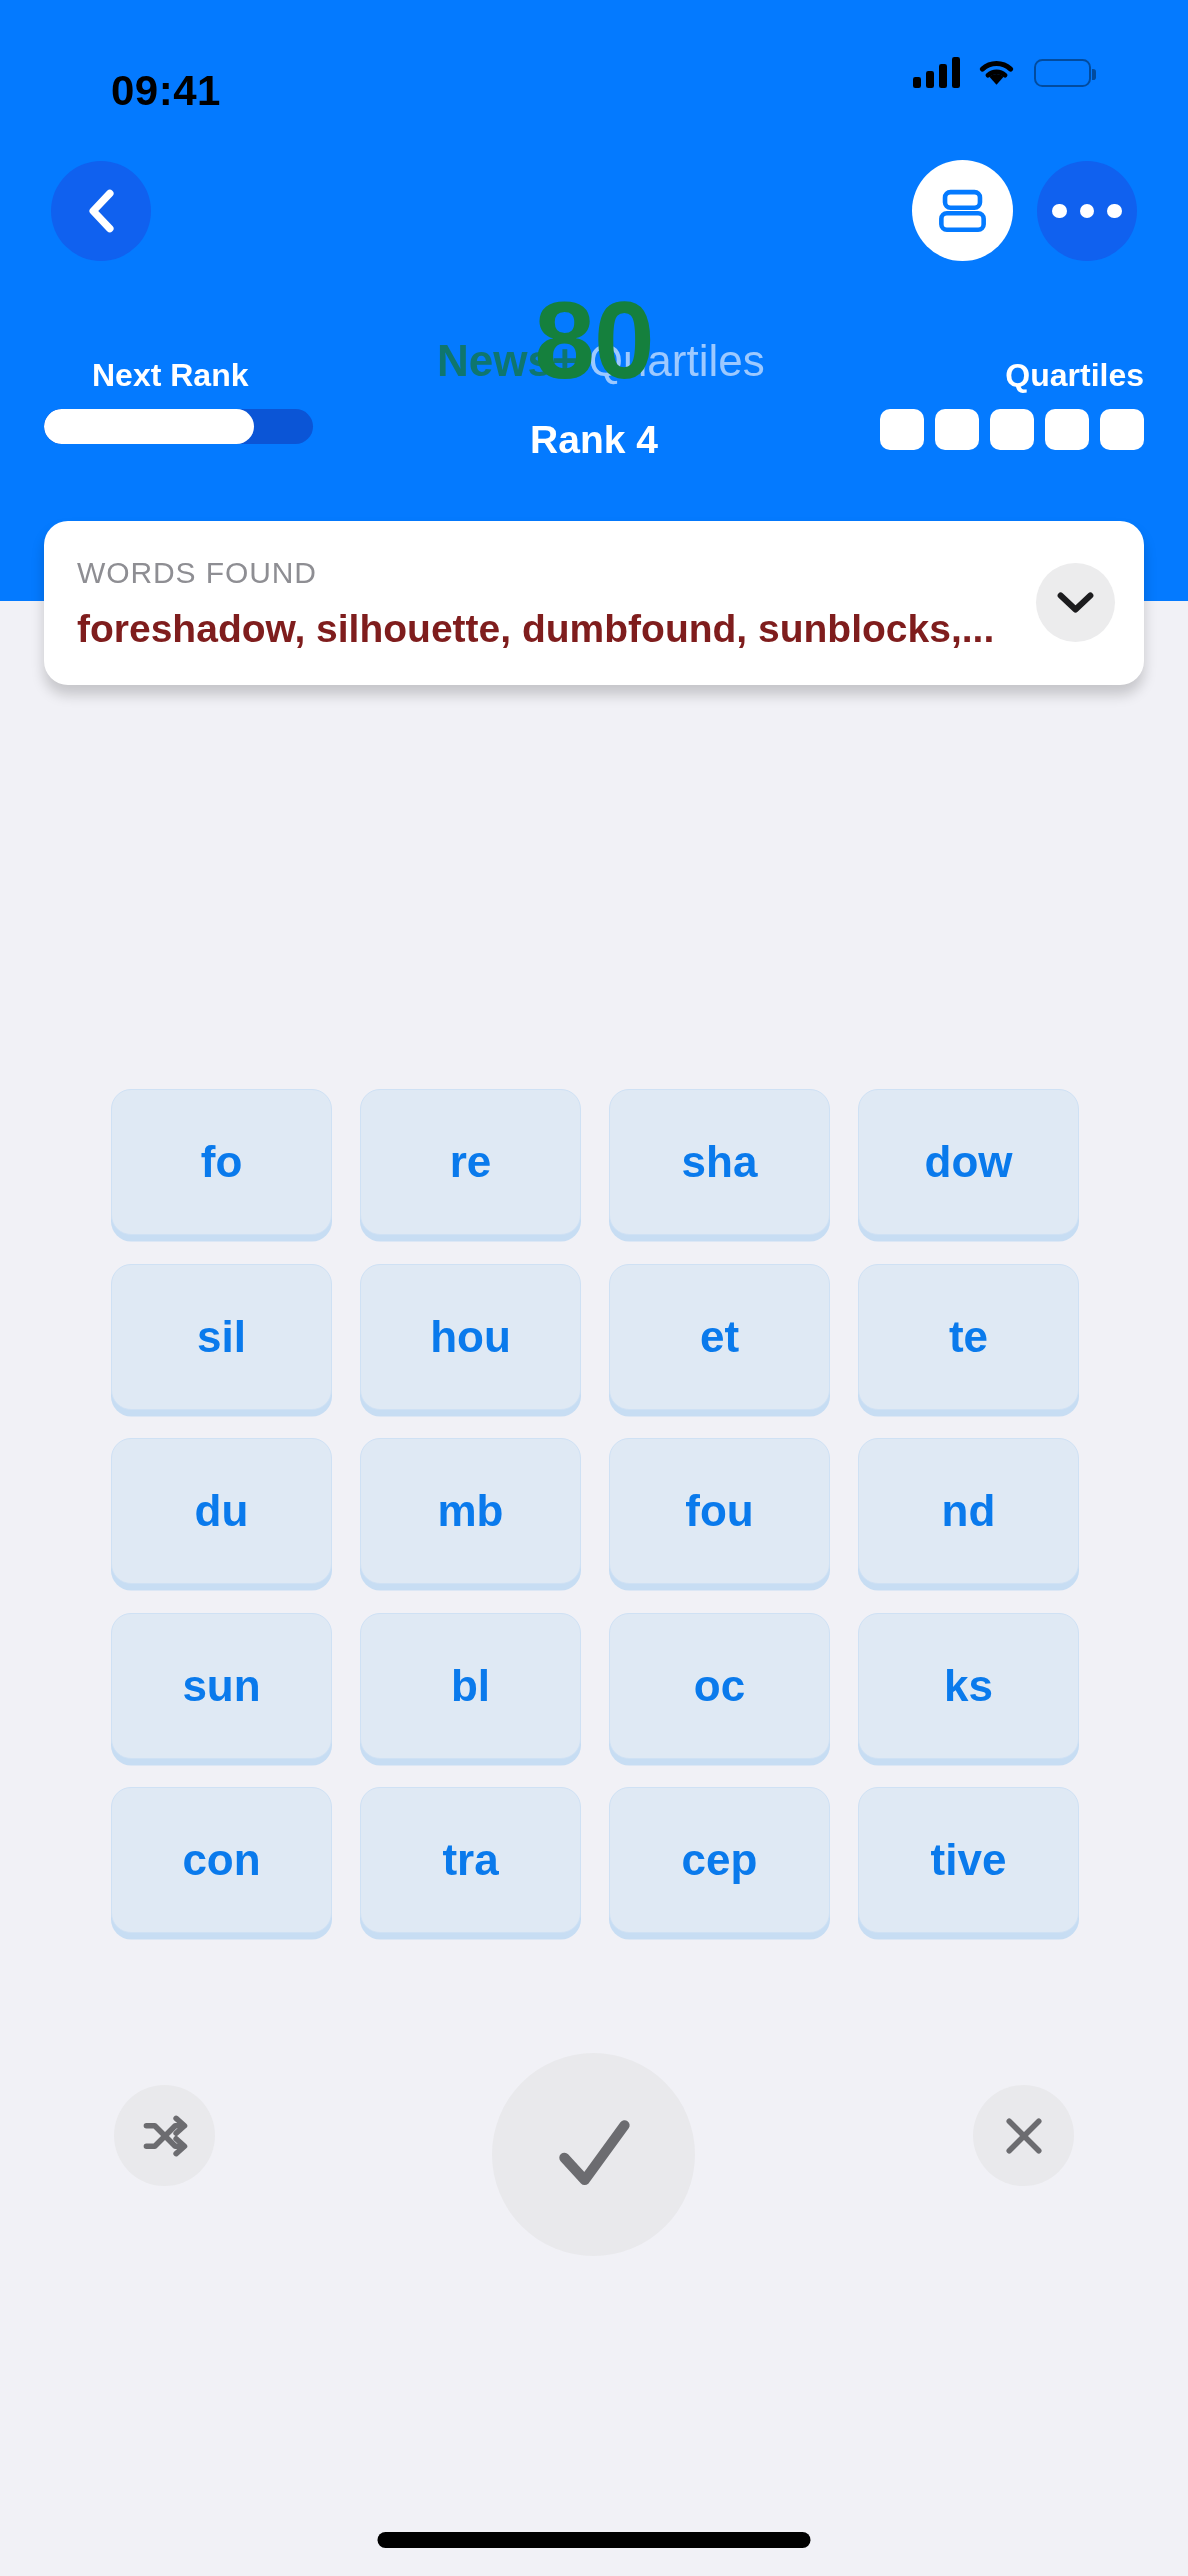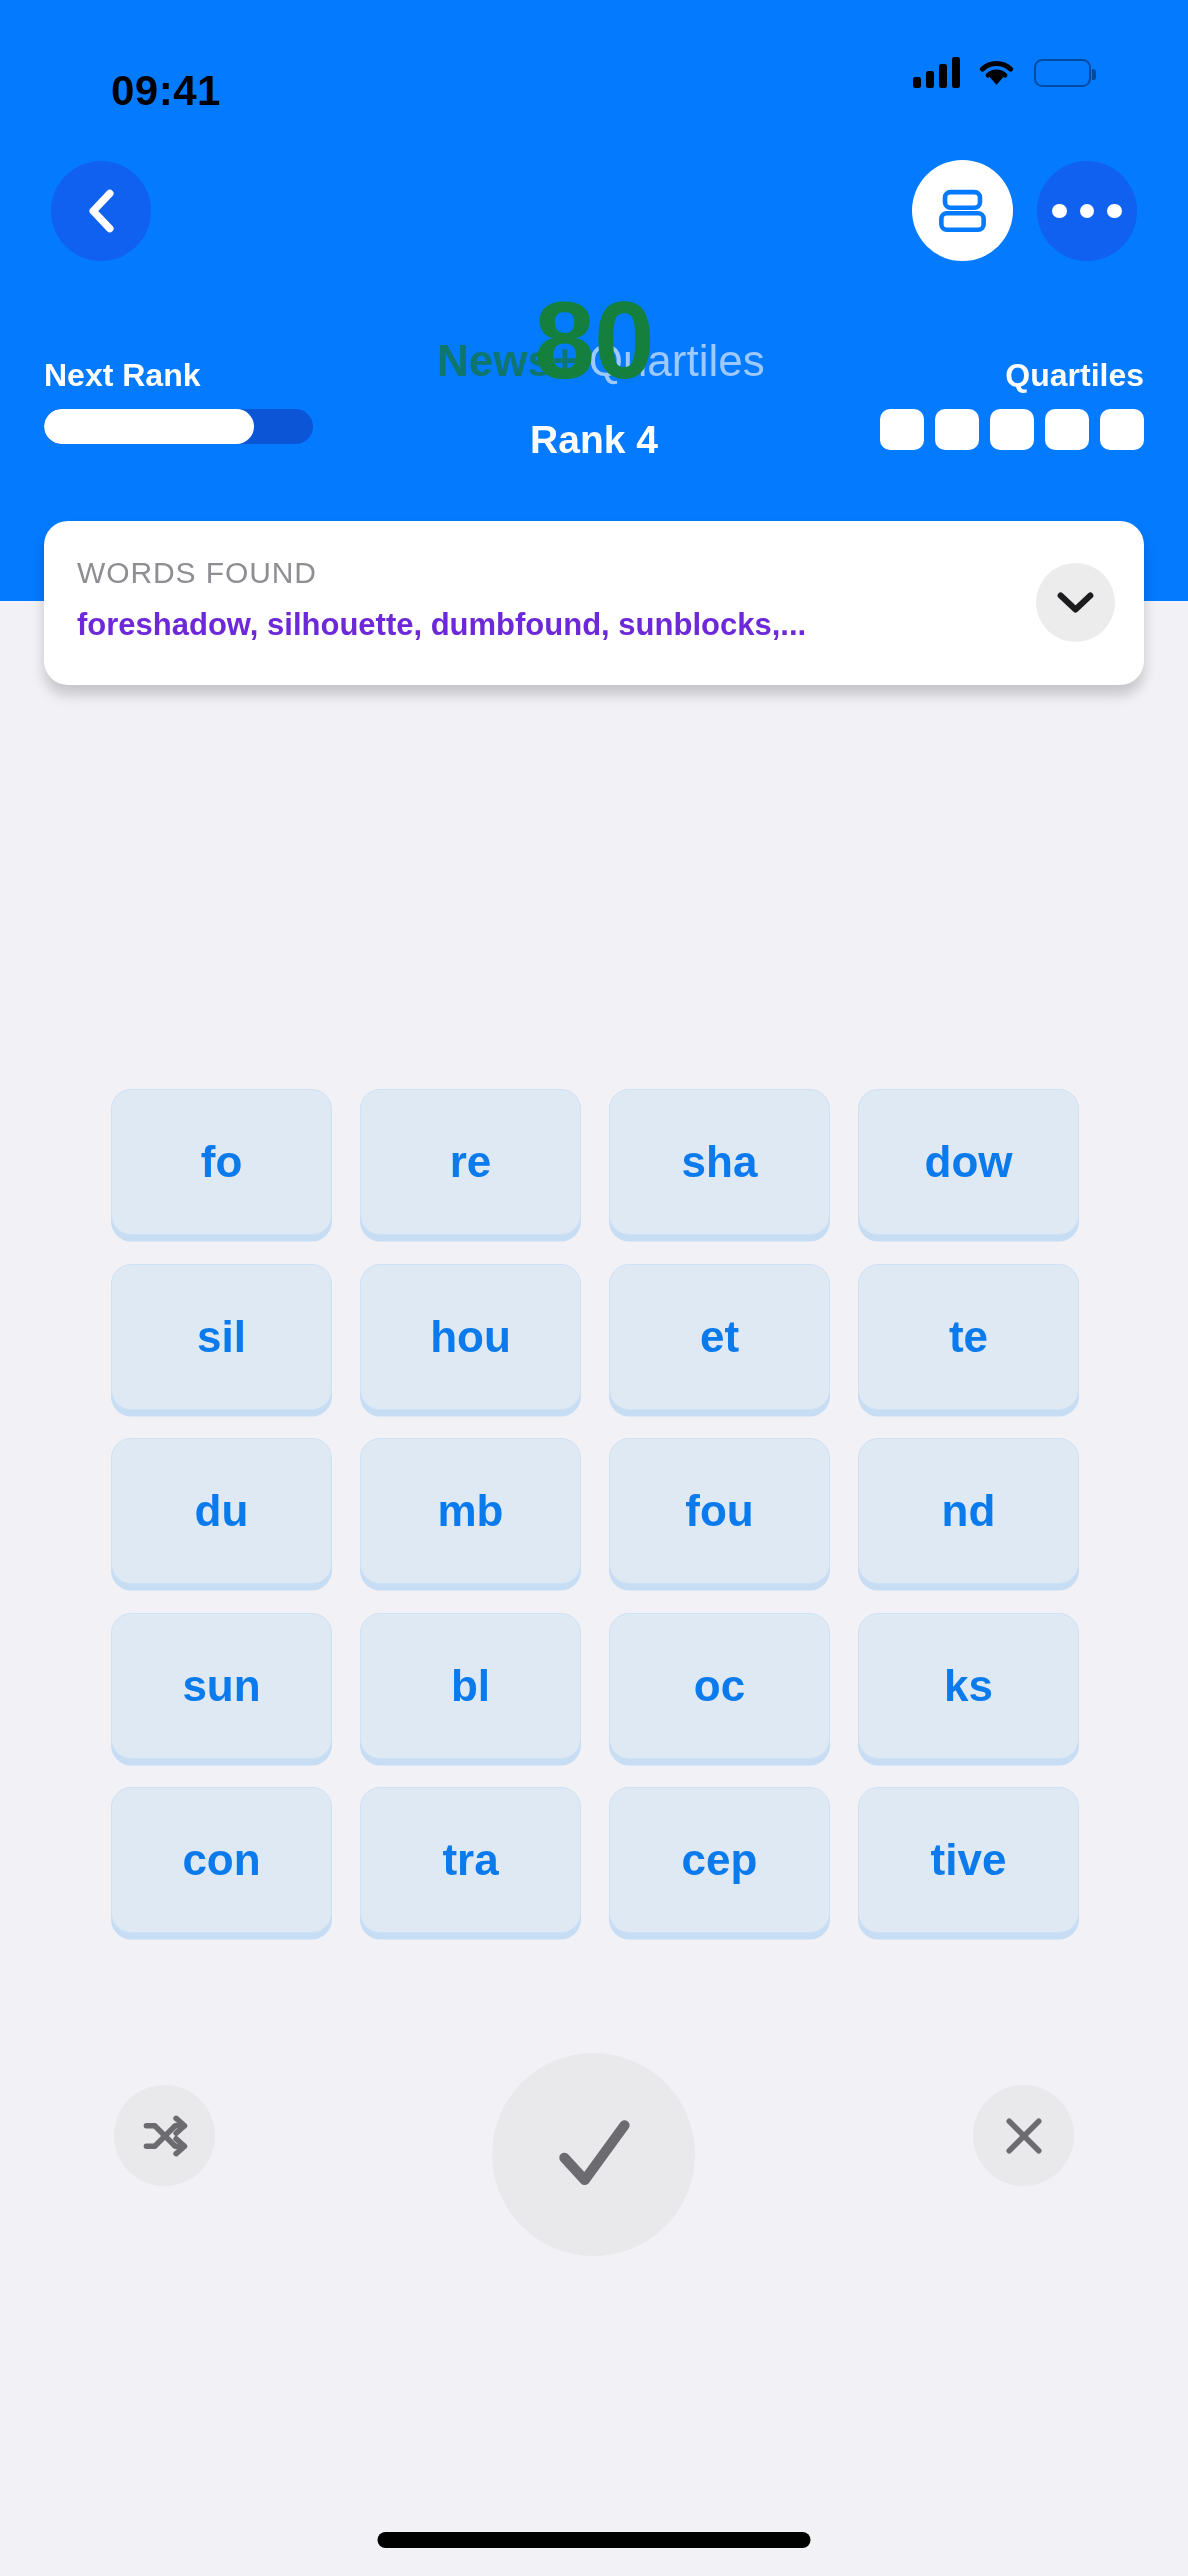--- a/index.html
+++ b/index.html
@@ -96,21 +96,21 @@
     letter-spacing:-0.9px;
   }
   #score-rank {
     position:absolute; left:0; top:132px; width:1188px;
     text-align:center;
     font-size:39px; font-weight:700; color:#fff;
   }
 
   #next-rank-block { position:absolute; left:44px; top:357px; width:304px; }
   #next-rank-label {
-    font-size:32px; font-weight:700; color:#fff; margin-bottom:14.7px;
+    font-size:32px; font-weight:700; color:#fff; margin-bottom:14.7px;margin-left:48px;
   }
   #next-rank-track {
     width:269px; height:35px; border-radius:17.5px;
     background:#0b55d6; overflow:hidden;
   }
   #next-rank-fill { height:100%; background:#fff; border-radius:17.5px; }
 
   #quartiles-block { position:absolute; right:44px; top:357px; text-align:right; }
   #quartiles-label {
     font-size:32px; font-weight:700; color:#fff; margin-bottom:14.7px;
@@ -126,21 +126,21 @@
     box-shadow:0 9.2px 13px rgba(0,0,0,0.18);
   }
   #words-label {
     position:absolute; left:33px; top:35px;
     font-size:30px; font-weight:400; color:#8e8e93;
     letter-spacing:0.9px;
   }
   #words-list {
     position:absolute; left:33px; top:86px;
     width:931px;
-    font-size:31px; font-weight:700; color:#6d28d9;
+    font-size:39px; font-weight:700; color:#7f1d1d;
     white-space:nowrap; overflow:hidden; text-overflow:clip;
   }
   #words-expand {
     position:absolute; right:29.5px; top:42px;
     width:79px; height:79px; border-radius:50%;
     background:#ececed;
     display:flex; align-items:center; justify-content:center;
   }
 
   

